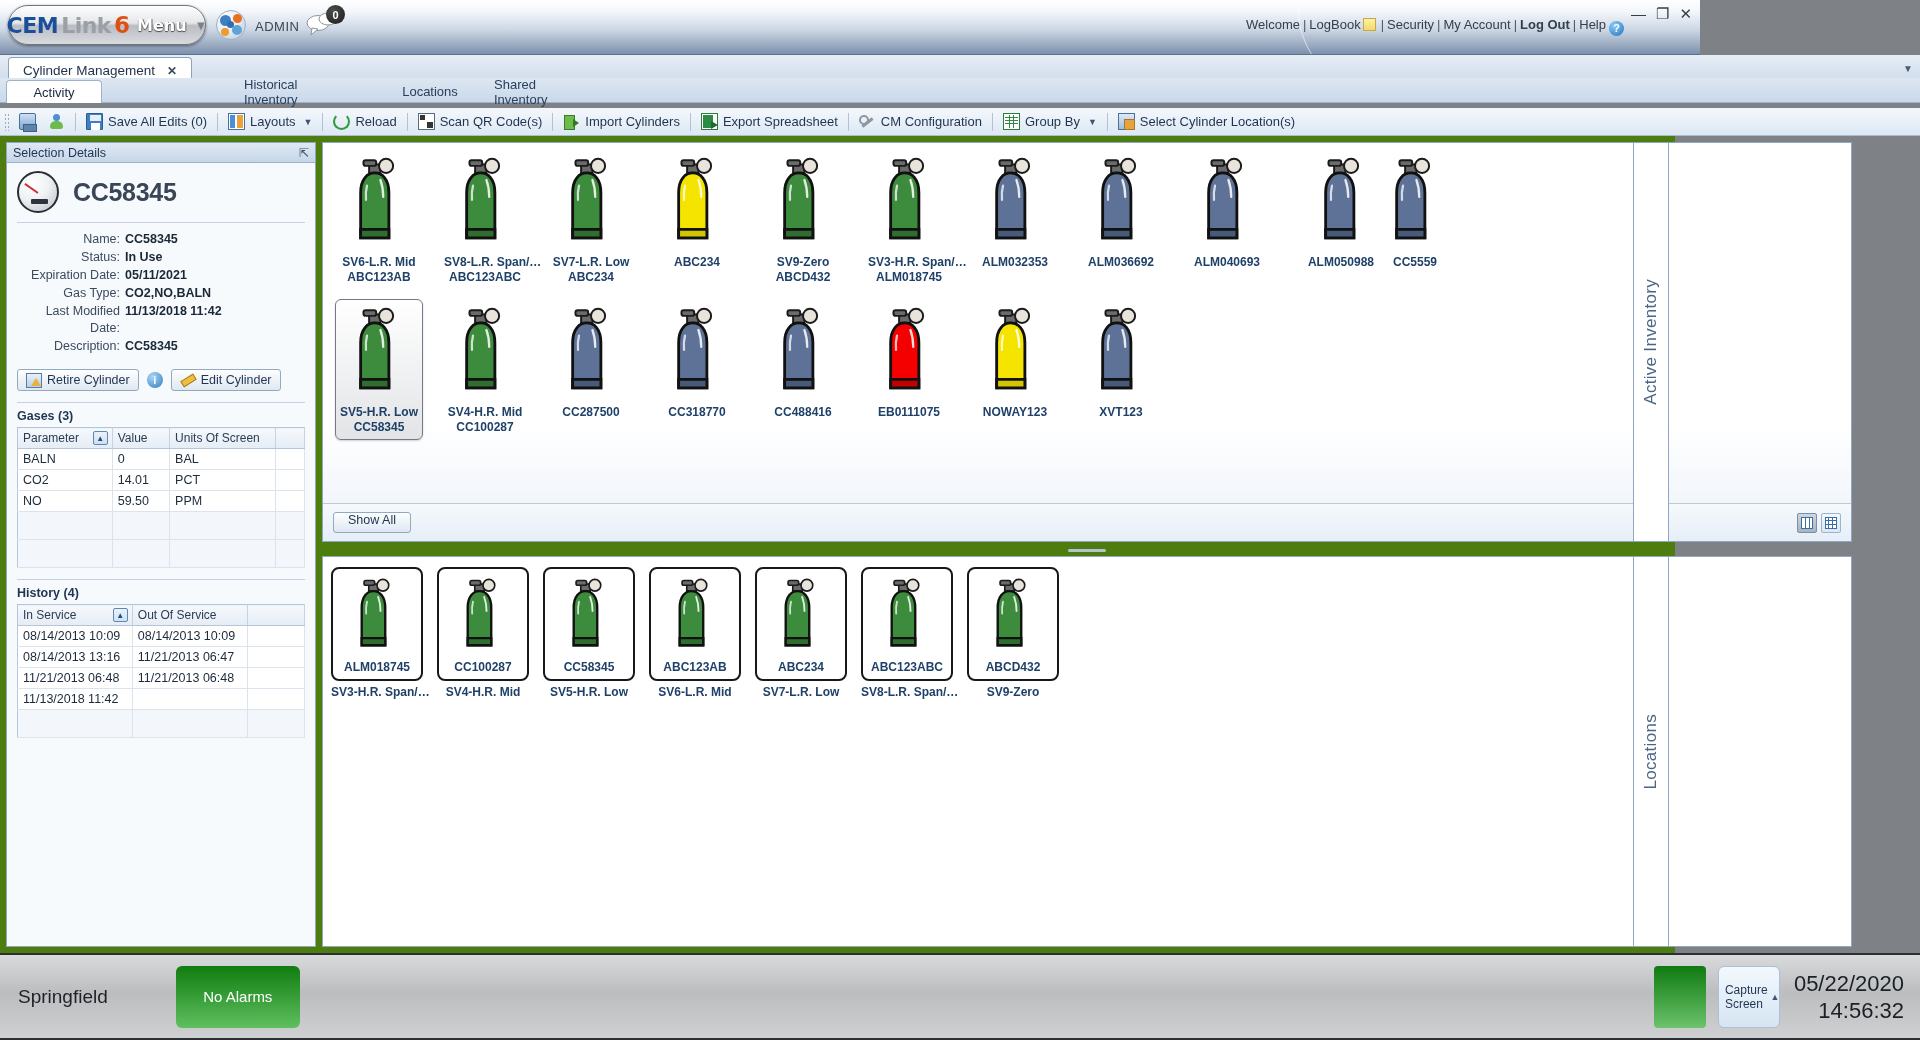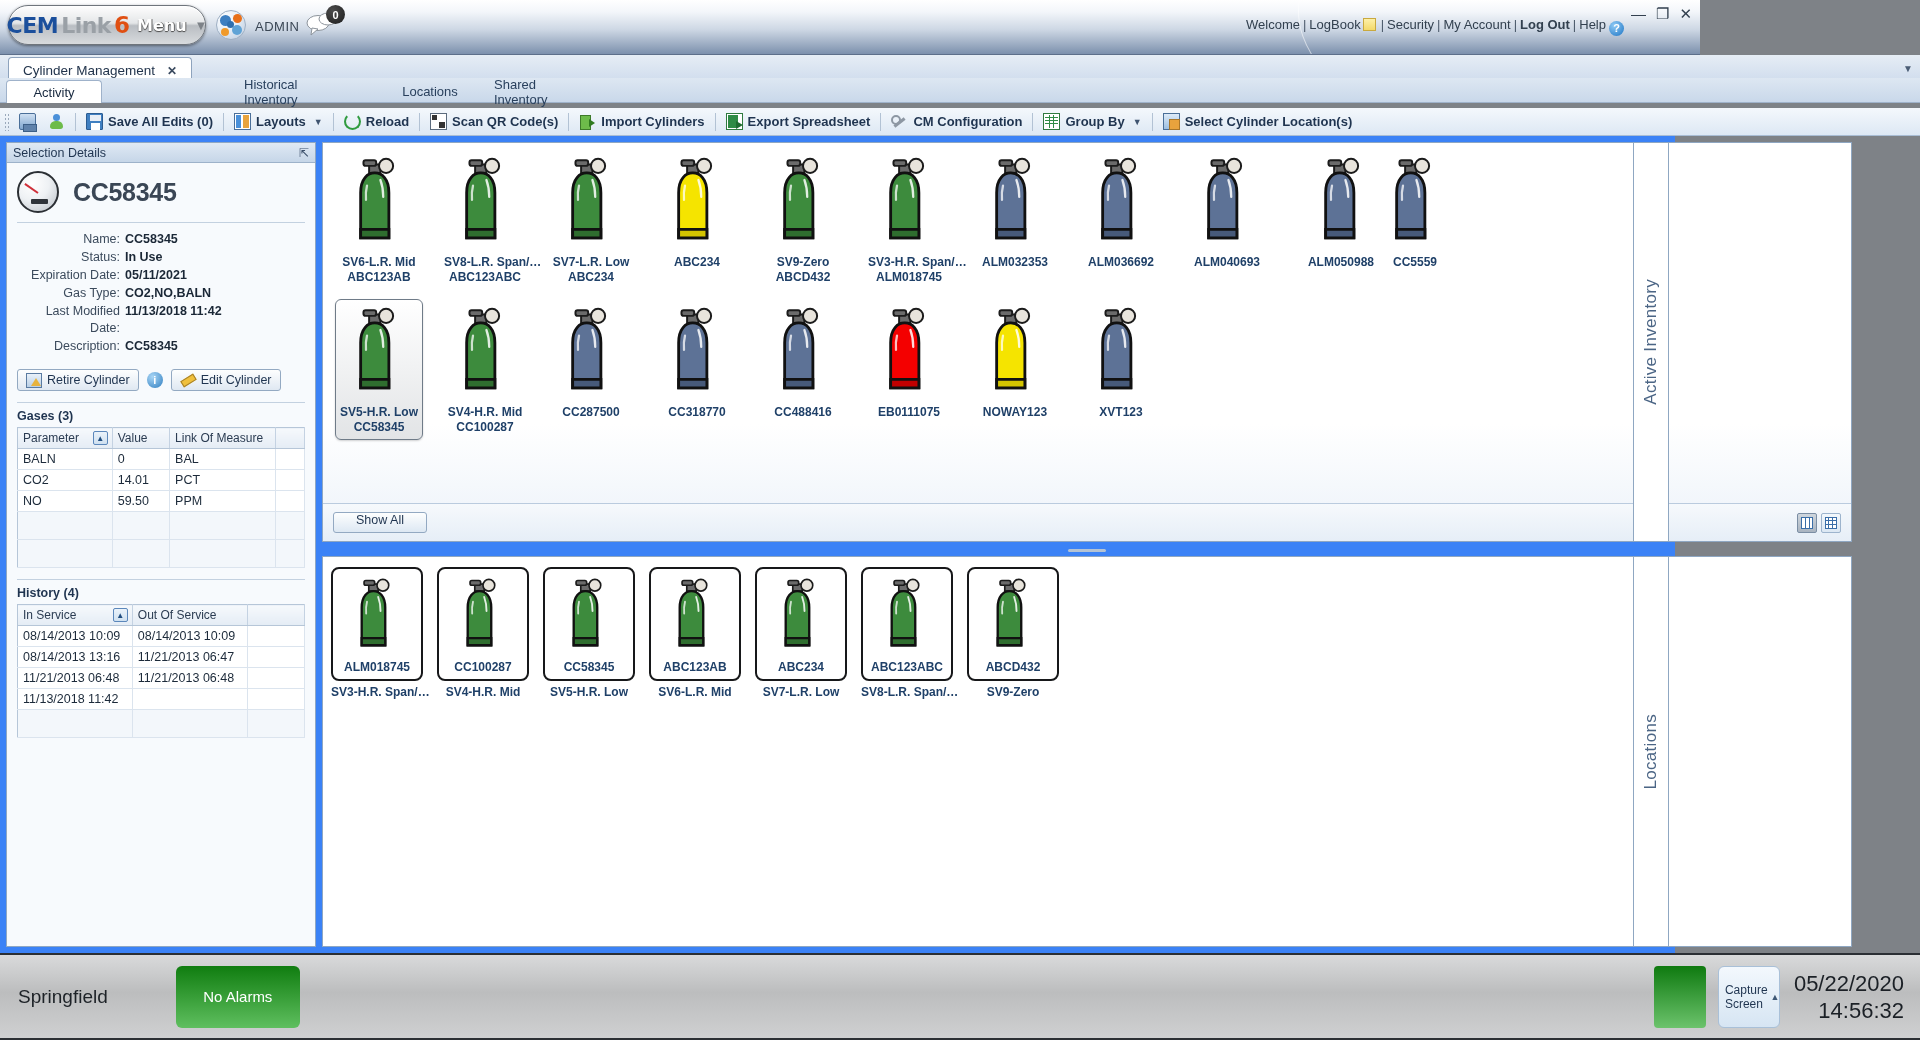--- a/index.html
+++ b/index.html
@@ -115,21 +115,21 @@
   .toolbar {
     position:absolute; left:0; top:108px; width:1920px; height:28px;
     background:linear-gradient(to bottom,#f4f8fc,#dde8f4);
     border-bottom:1px solid #a9bdd4;
     display:flex; align-items:center; padding-left:4px;
   }
   .tb-grip { width:6px; height:18px; margin-right:3px;
      background-image:radial-gradient(circle, #9aa9bb 1px, transparent 1px);
      background-size:3px 4px; }
   .tb-item { display:flex; align-items:center; gap:5px; height:24px; padding:0 6px;
-     font-size:13px; color:#1f3450; cursor:pointer; white-space:nowrap;font-weight:bold;}
+     font-size:13px; color:#1f3450; cursor:pointer; white-space:nowrap;}
   .tb-sep { width:1px; height:18px; background:#b2c2d4; margin:0 4px;}
   .tb-caret { font-size:9px; color:#3f5470; margin-left:3px;}
   .ic { width:17px; height:17px; display:inline-block; position:relative; flex:0 0 auto;}
 
   
   .ic-monitor{ background:linear-gradient(#cfe0f2,#7fa6cf); border:1px solid #4a6f99; border-radius:2px;}
   .ic-monitor:after{content:"";position:absolute;left:3px;top:10px;width:12px;height:6px;background:#5f82ab;border:1px solid #3c5f87;}
   .ic-user{ background:transparent;}
   .ic-user:before{content:"";position:absolute;left:5px;top:1px;width:7px;height:7px;border-radius:50%;background:#4a90d9;}
   .ic-user:after{content:"";position:absolute;left:2px;top:8px;width:13px;height:8px;border-radius:6px 6px 3px 3px;background:#6dbb4a;}
@@ -154,21 +154,21 @@
   .ic-wrench:after{content:"";position:absolute;left:0px;top:2px;width:6px;height:6px;border:2px solid #8d97a3;border-radius:50%;}
   .ic-grid{ background:#fff;border:1px solid #2f7a3f;}
   .ic-grid:before{content:"";position:absolute;left:1px;top:3px;width:13px;height:1px;box-shadow:0 3px 0 #2e8b45,0 6px 0 #2e8b45;background:#2e8b45;}
   .ic-grid:after{content:"";position:absolute;left:5px;top:1px;width:1px;height:13px;box-shadow:4px 0 0 #2e8b45;background:#2e8b45;}
   .ic-loc{ background:linear-gradient(#dceaf8,#9dbfe0); border:1px solid #4a6f99;}
   .ic-loc:after{content:"";position:absolute;right:-1px;bottom:-1px;width:9px;height:9px;background:#e8a33d;border:1px solid #a8762a;}
 
   
   .workspace {
     position:absolute; left:0; top:136px; width:1675px; height:817px;
-    background:#3b82f6;
+    background:#4d7c0f;
   }
   
   .left-panel {
     position:absolute; left:6px; top:6px; width:310px; height:805px;
     background:#f7fafd; border:1px solid #8fa7c2;
   }
   .panel-header {
     height:20px; background:linear-gradient(to bottom,#dfe9f4,#c6d6e8);
     border-bottom:1px solid #9db2ca; display:flex; align-items:center;
     padding:0 6px; font-size:12.5px; color:#1f3450; justify-content:space-between;
@@ -230,21 +230,21 @@
     background:#fff; border:1px solid #8fa7c2;
   }
   .cyl-canvas { position:absolute; left:0; top:0; right:0; bottom:38px;
     background:linear-gradient(to bottom,#ffffff 0%,#ffffff 78%,#f2f6fb 100%); overflow:hidden;}
   .cyl-footer {
     position:absolute; left:0; right:0; bottom:0; height:38px;
     background:linear-gradient(to bottom,#f6f9fc,#e6eef7); border-top:1px solid #bacbde;
     display:flex; align-items:center; padding:0 10px;
   }
   .showall-btn {
-    height:21px; padding:0 22px; font-size:12.5px; color:#1f3450;
+    height:21px; padding:0 14px; font-size:12.5px; color:#1f3450;
     background:linear-gradient(to bottom,#fdfefe,#dde8f3);
     border:1px solid #93a9c2; border-radius:3px; cursor:pointer;
   }
   .view-toggles { margin-left:auto; display:flex; gap:4px;}
   .vt { width:20px;height:20px;border:1px solid #9db4cd; border-radius:2px; position:relative; cursor:pointer;
     background:linear-gradient(to bottom,#f3f8fc,#dbe7f3);}
   .vt.active { background:linear-gradient(to bottom,#cfd6dd,#a9b4c0); border-color:#7b8ea4;}
   .vt .inner { position:absolute; left:3px; top:3px; width:12px;height:12px; background:#fff; border:1px solid #3a6ea8;}
   .vt .inner.cols{ background-image:linear-gradient(90deg,transparent 3px,#3a6ea8 3px,#3a6ea8 4px,transparent 4px,transparent 7px,#3a6ea8 7px,#3a6ea8 8px,transparent 8px);}
   .vt .inner.grid{ background-image:
@@ -487,21 +487,21 @@
           </div>
         </div>
 
         <div class="sec-rule"></div>
         <div class="sec-label">Gases (3)</div>
         <table class="grid" id="gases-table">
             <thead>
               <tr>
                 <th class="sorted" style="width: 33%;"><span>Parameter</span><span class="sort">▲</span></th>
                 <th style="width: 20%;"><span>Value</span></th>
-                <th style="width: 37%;"><span>Link Of Measure</span></th>
+                <th style="width: 37%;"><span>Units Of Screen</span></th>
                 <th style="width: 10%;"><span></span></th>
               </tr>
             </thead>
             <tbody>
               <tr>
                 <td>BALN</td>
                 <td>0</td>
                 <td>BAL</td>
                 <td></td>
               </tr>

